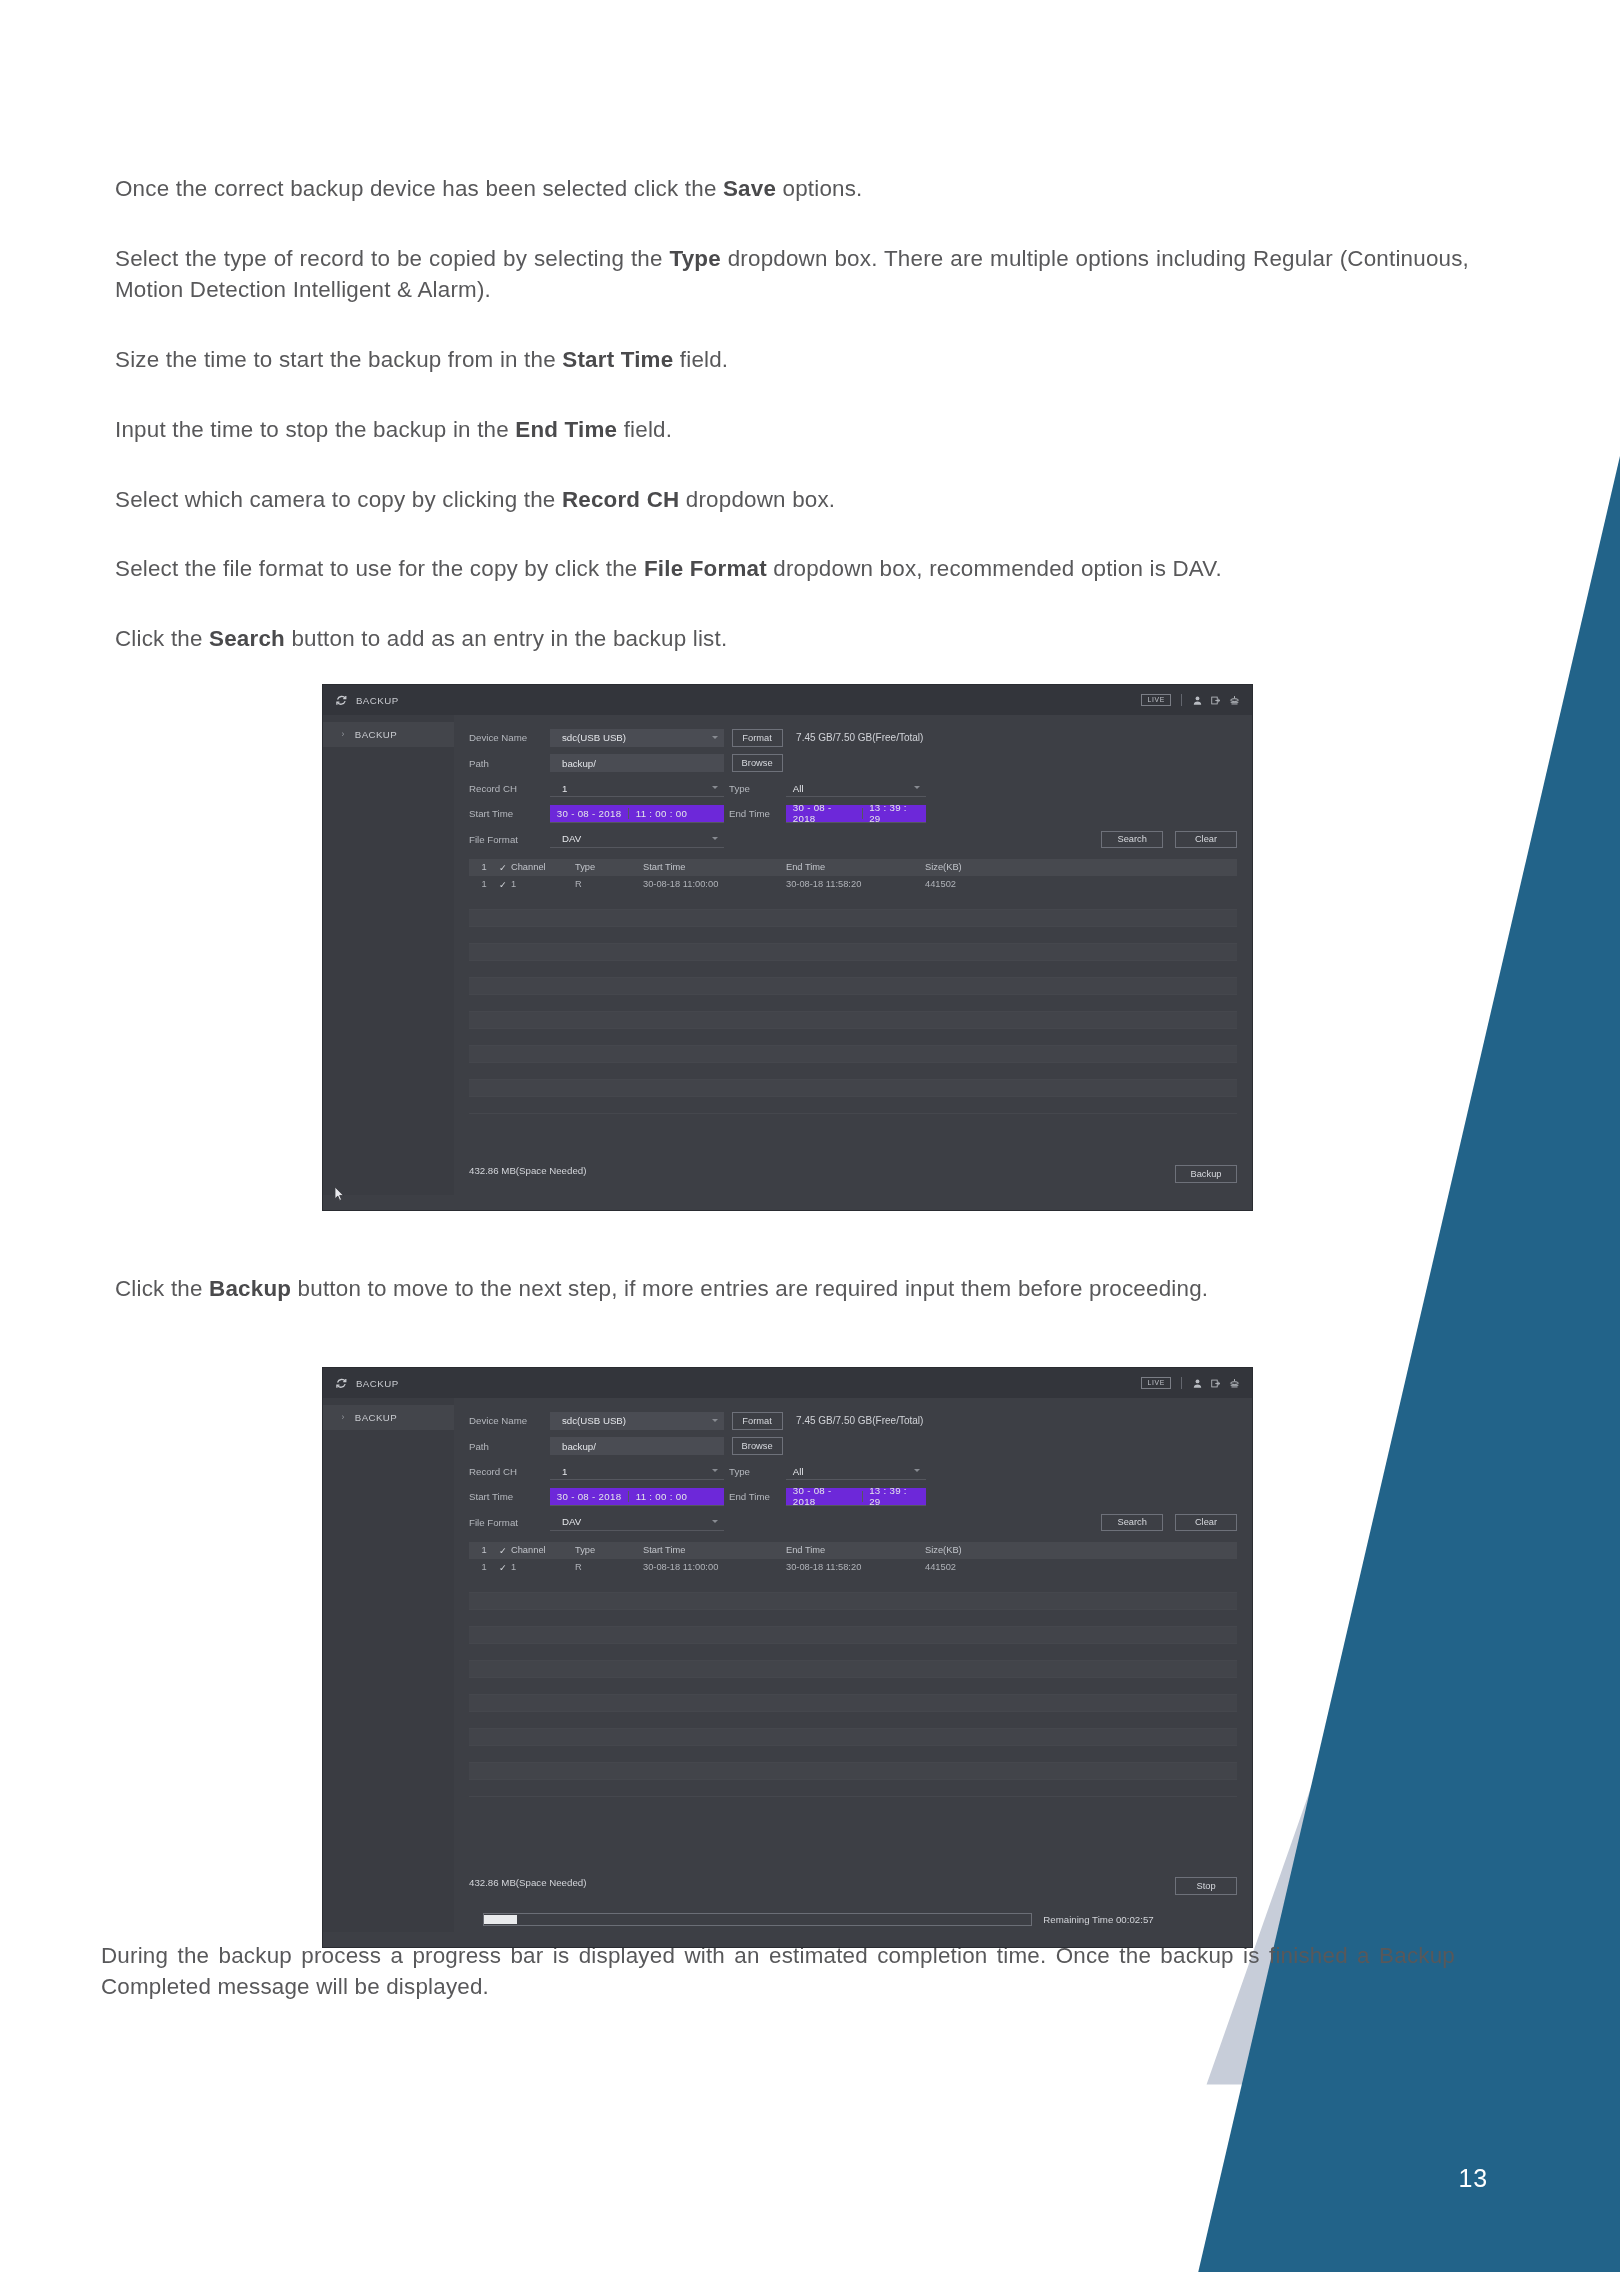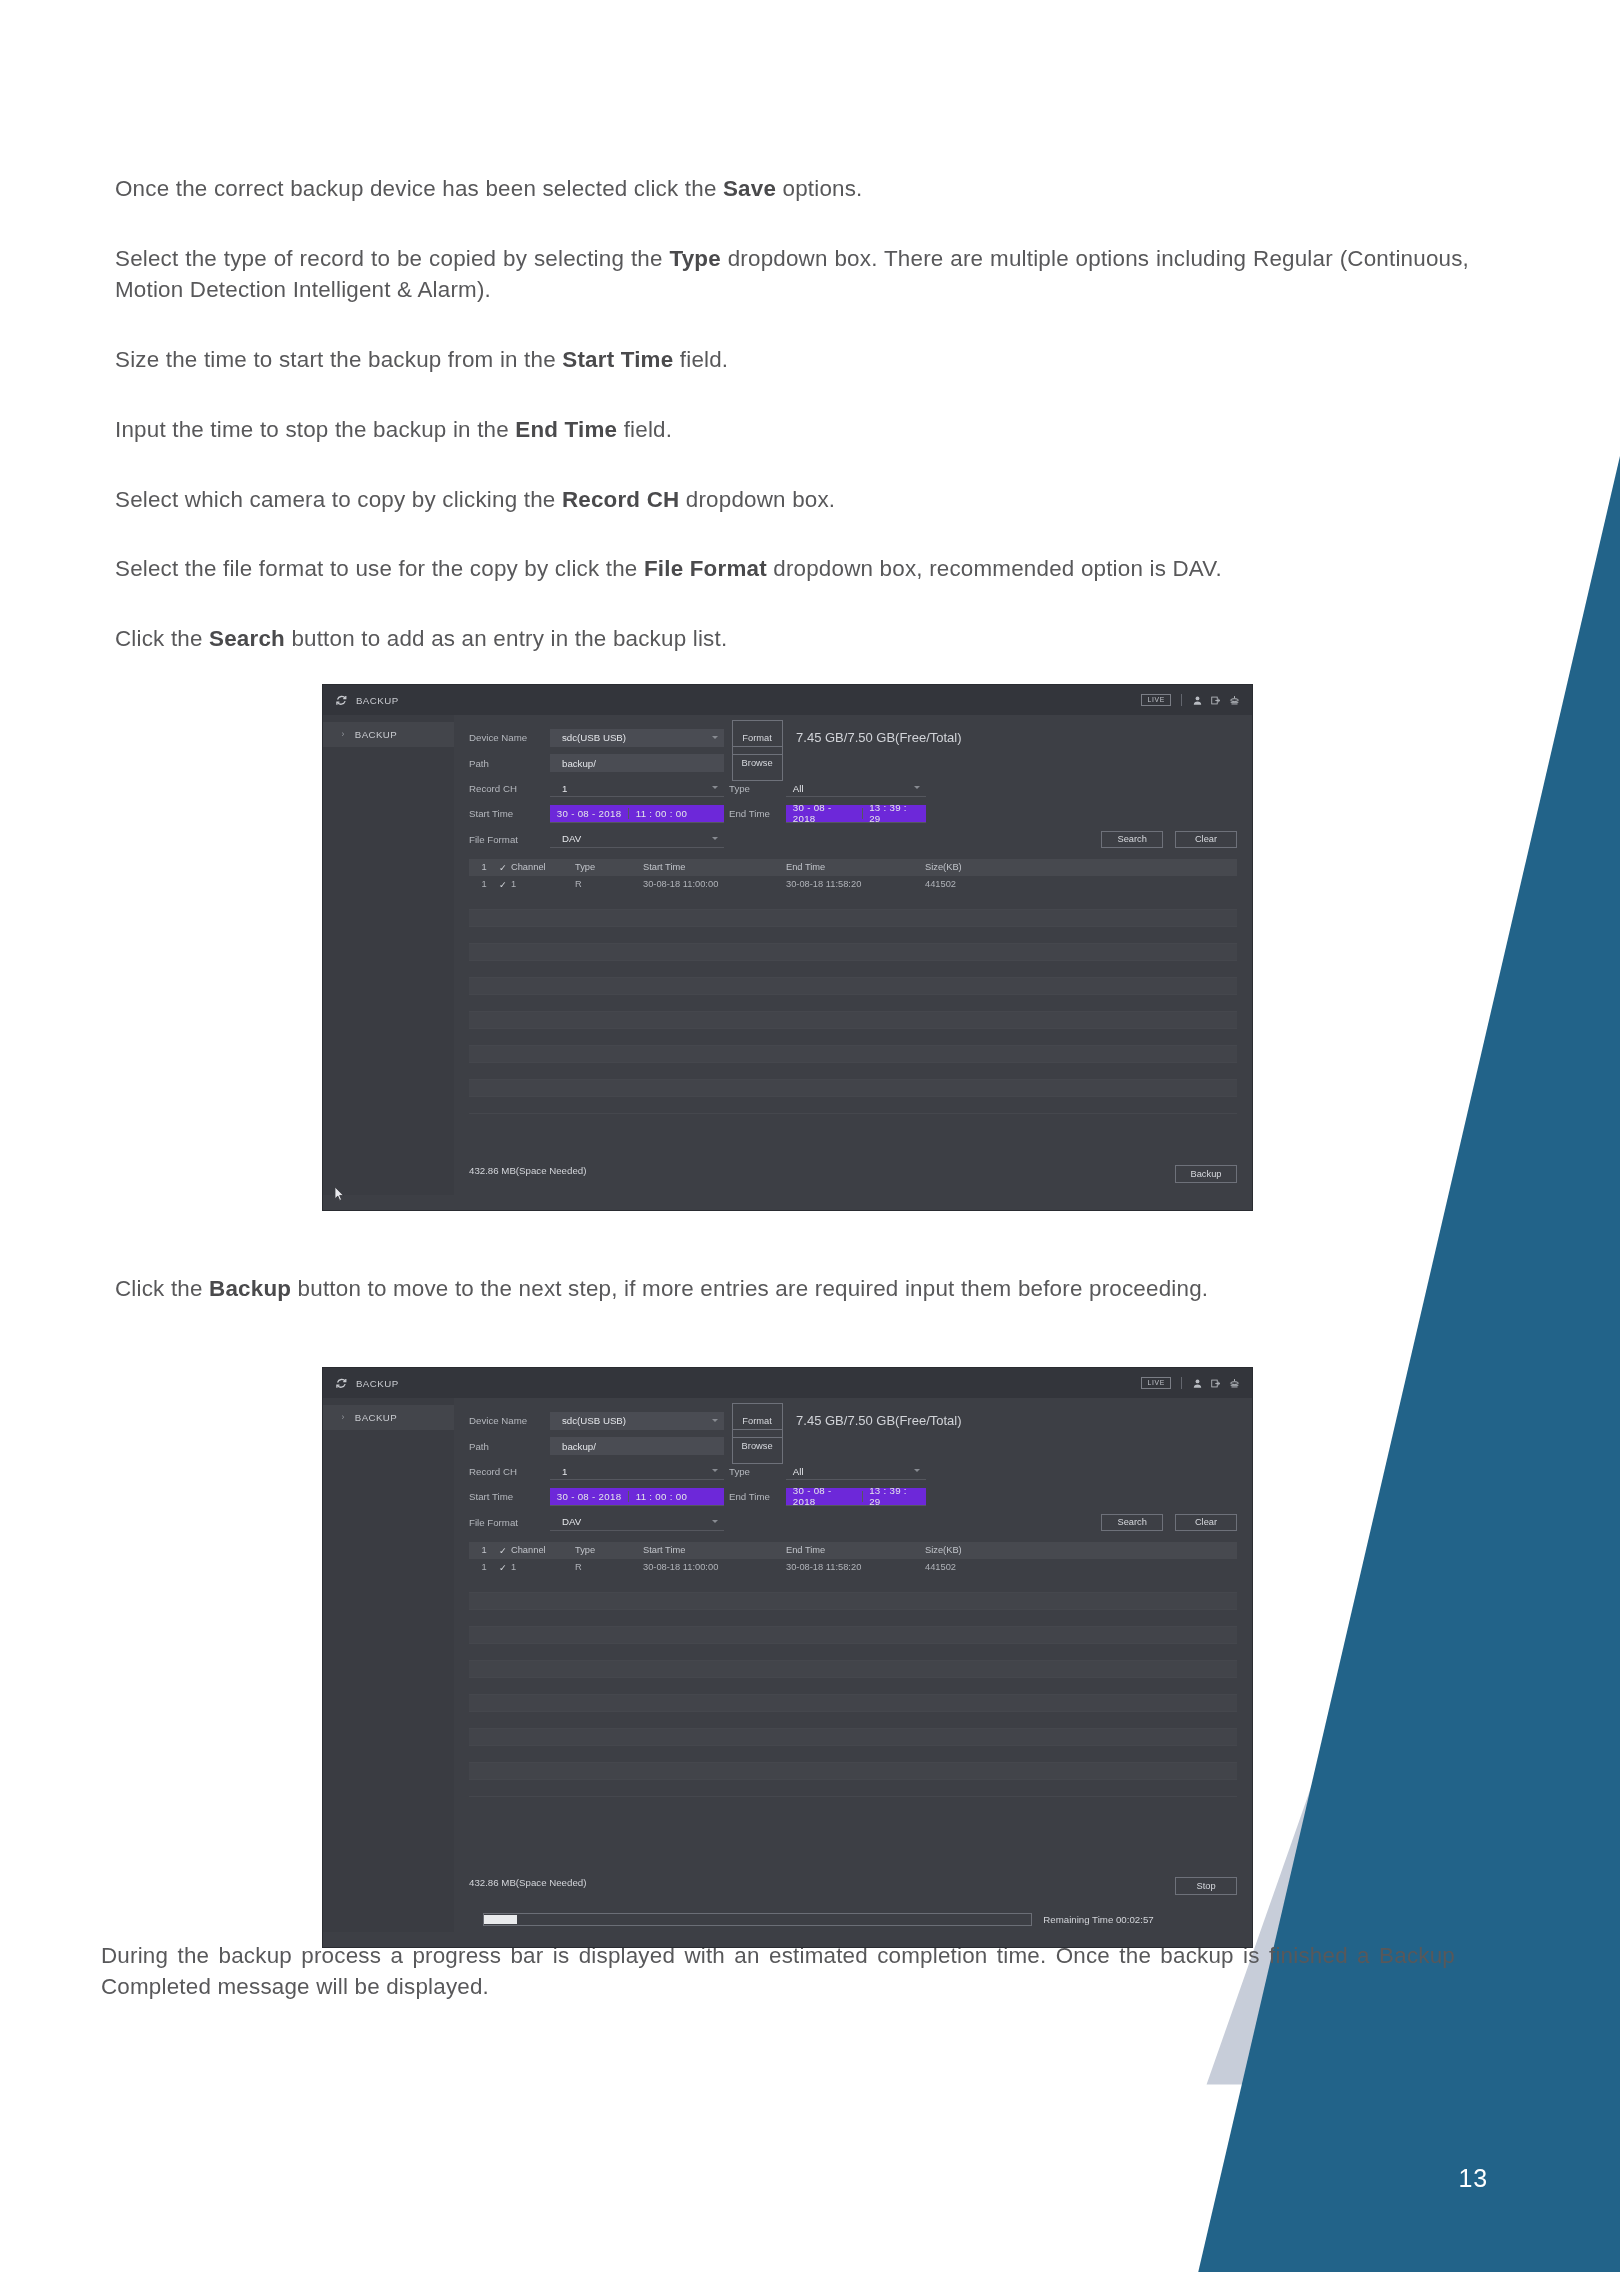--- a/index.html
+++ b/index.html
@@ -177,33 +177,33 @@
     margin-top: -1.7px;
     width: 0; height: 0;
     border-left: 3.4px solid transparent;
     border-right: 3.4px solid transparent;
     border-top: 3.4px solid #888b92;
   }
   .f-btn {
     border: 0.8px solid #6e717a;
     color: #d7d9de;
     font-size: 9.3px;
-    height: 35px;
+    height: 18px;
     min-width: 51px;
     display: inline-flex;
     align-items: center;
     justify-content: center;
     margin-left: 7.6px;
     padding: 0 8.4px;
     background: transparent;
     text-align: right;
   }
   .f-note {
     color: #d2d4d9;
-    font-size: 13px;
+    font-size: 10px;
     margin-left: 13.5px;
     white-space: nowrap;
   }
   .f-time {
     background:#6d28d9;
     border-bottom:0.8px solid #55575e;
     height:17.7px;
     display:flex;
     align-items:center;
     color:#e4e6ea;

